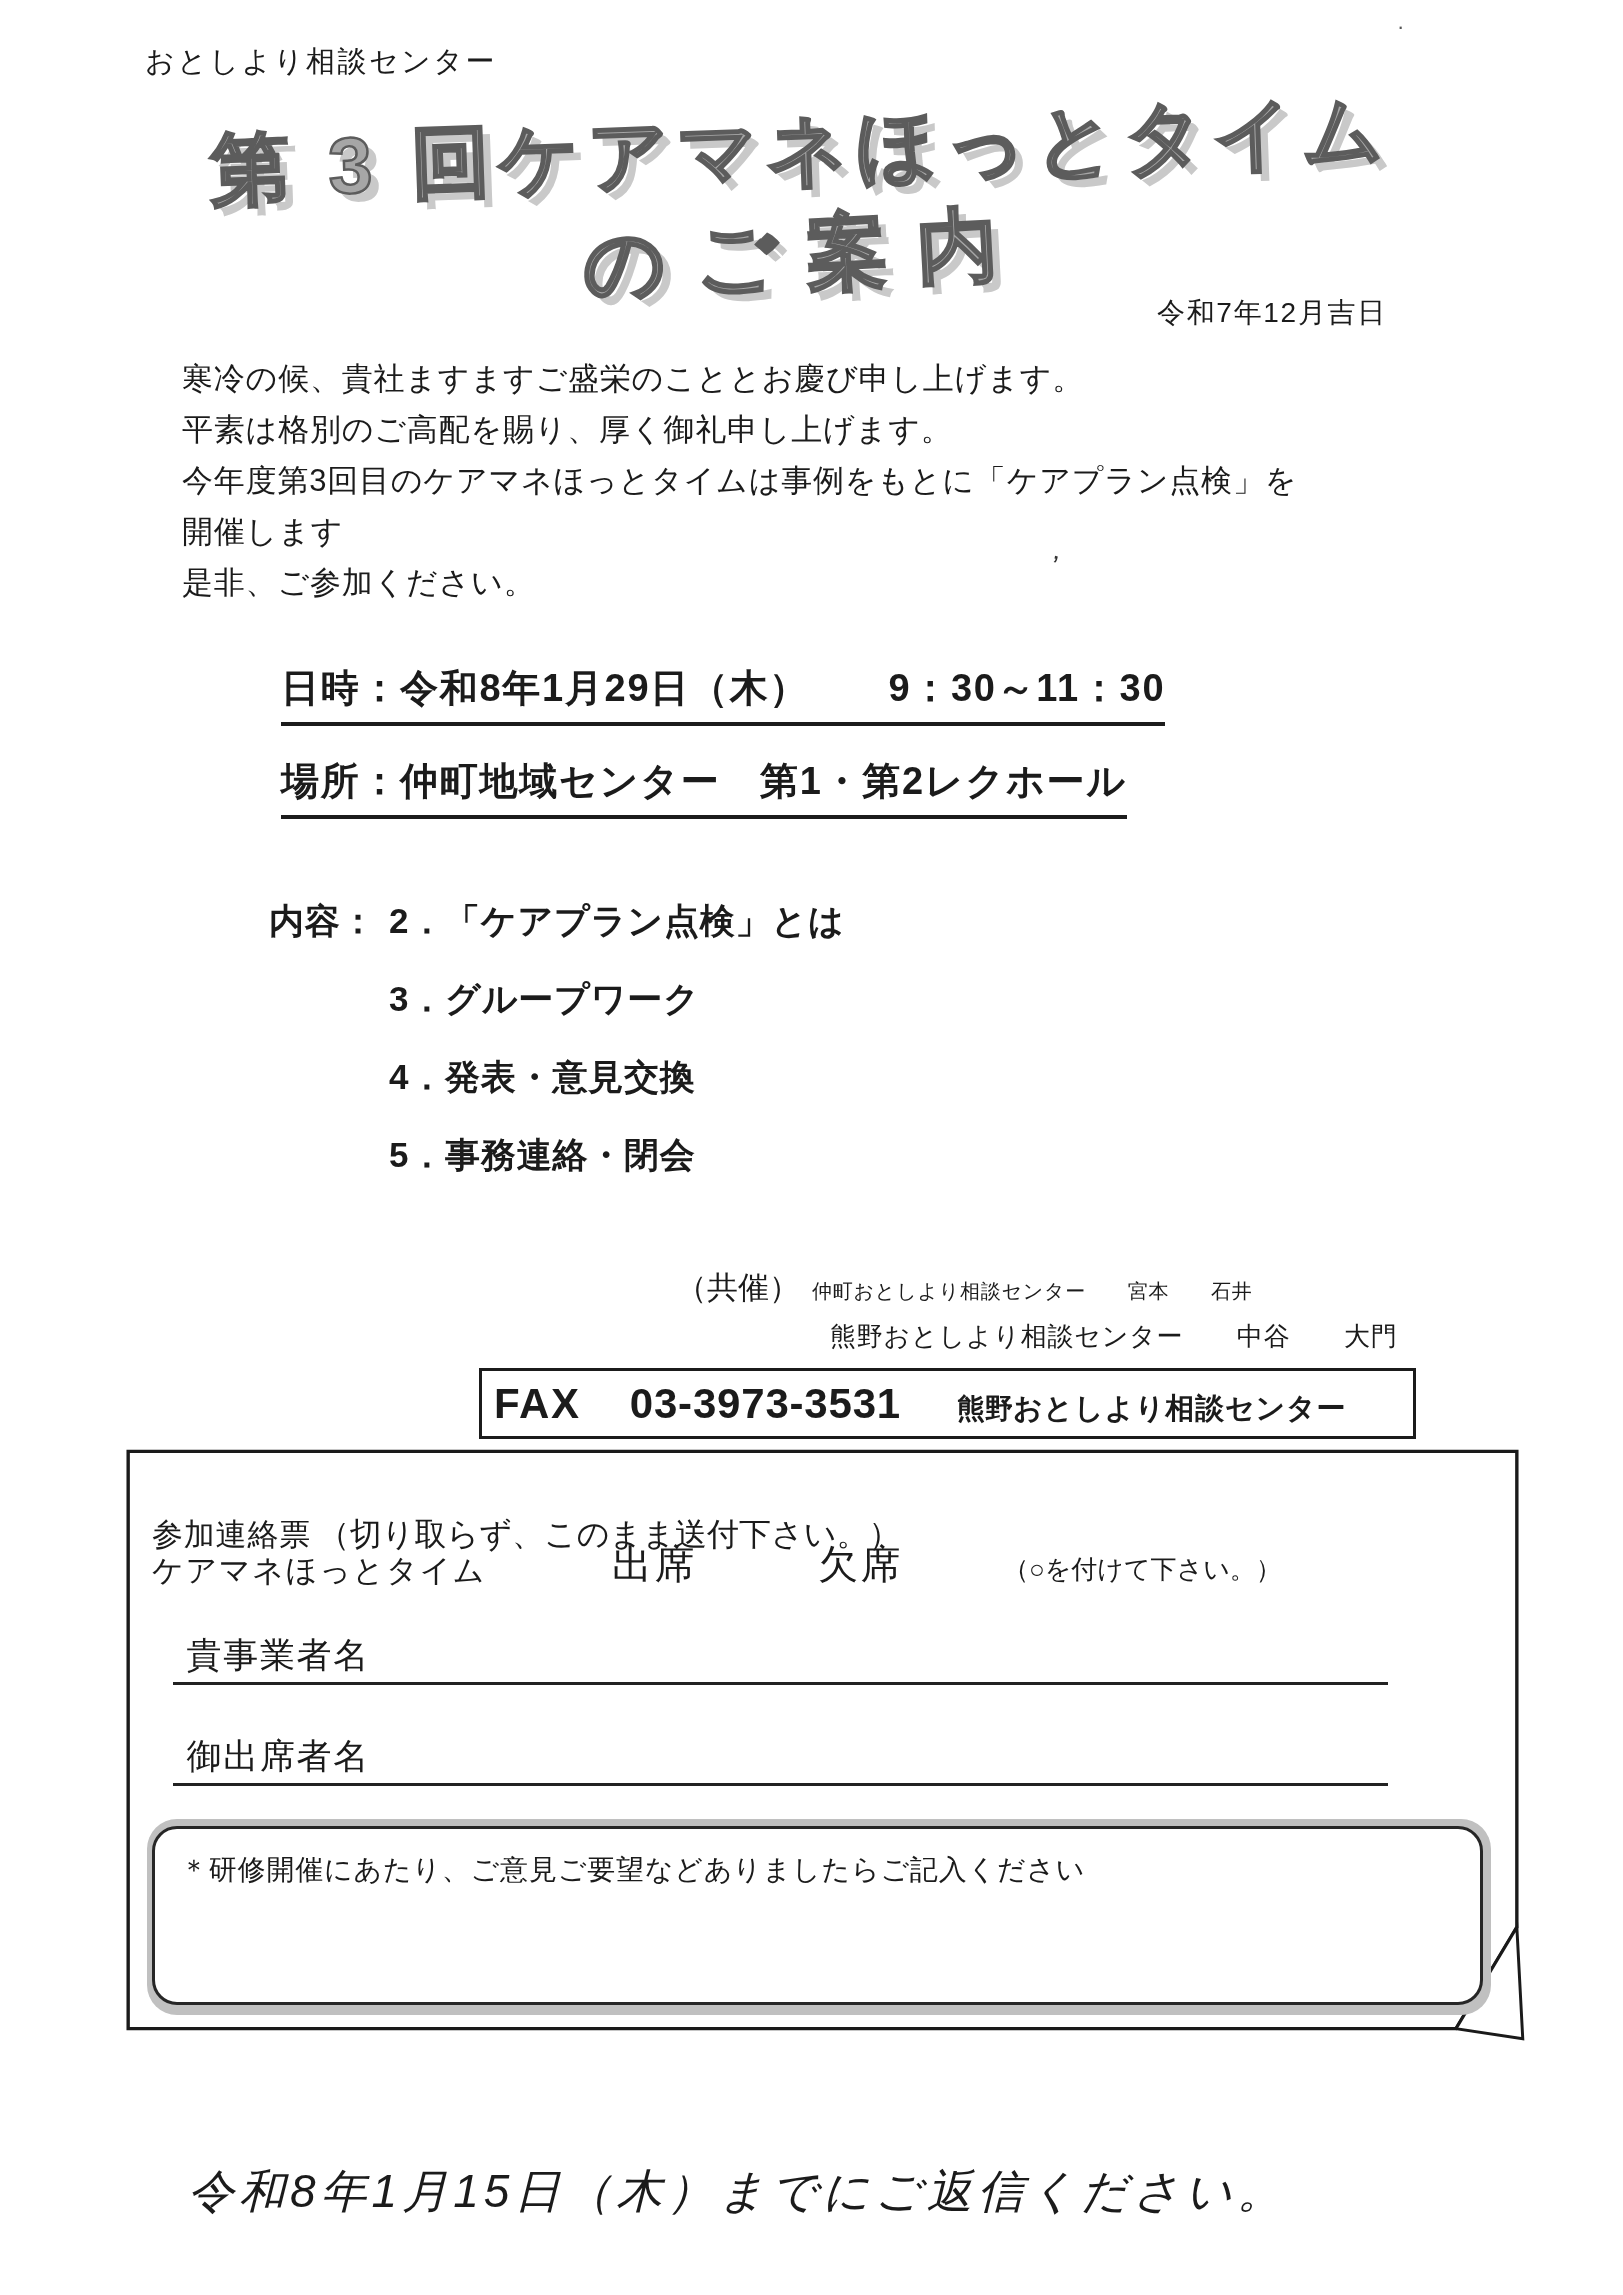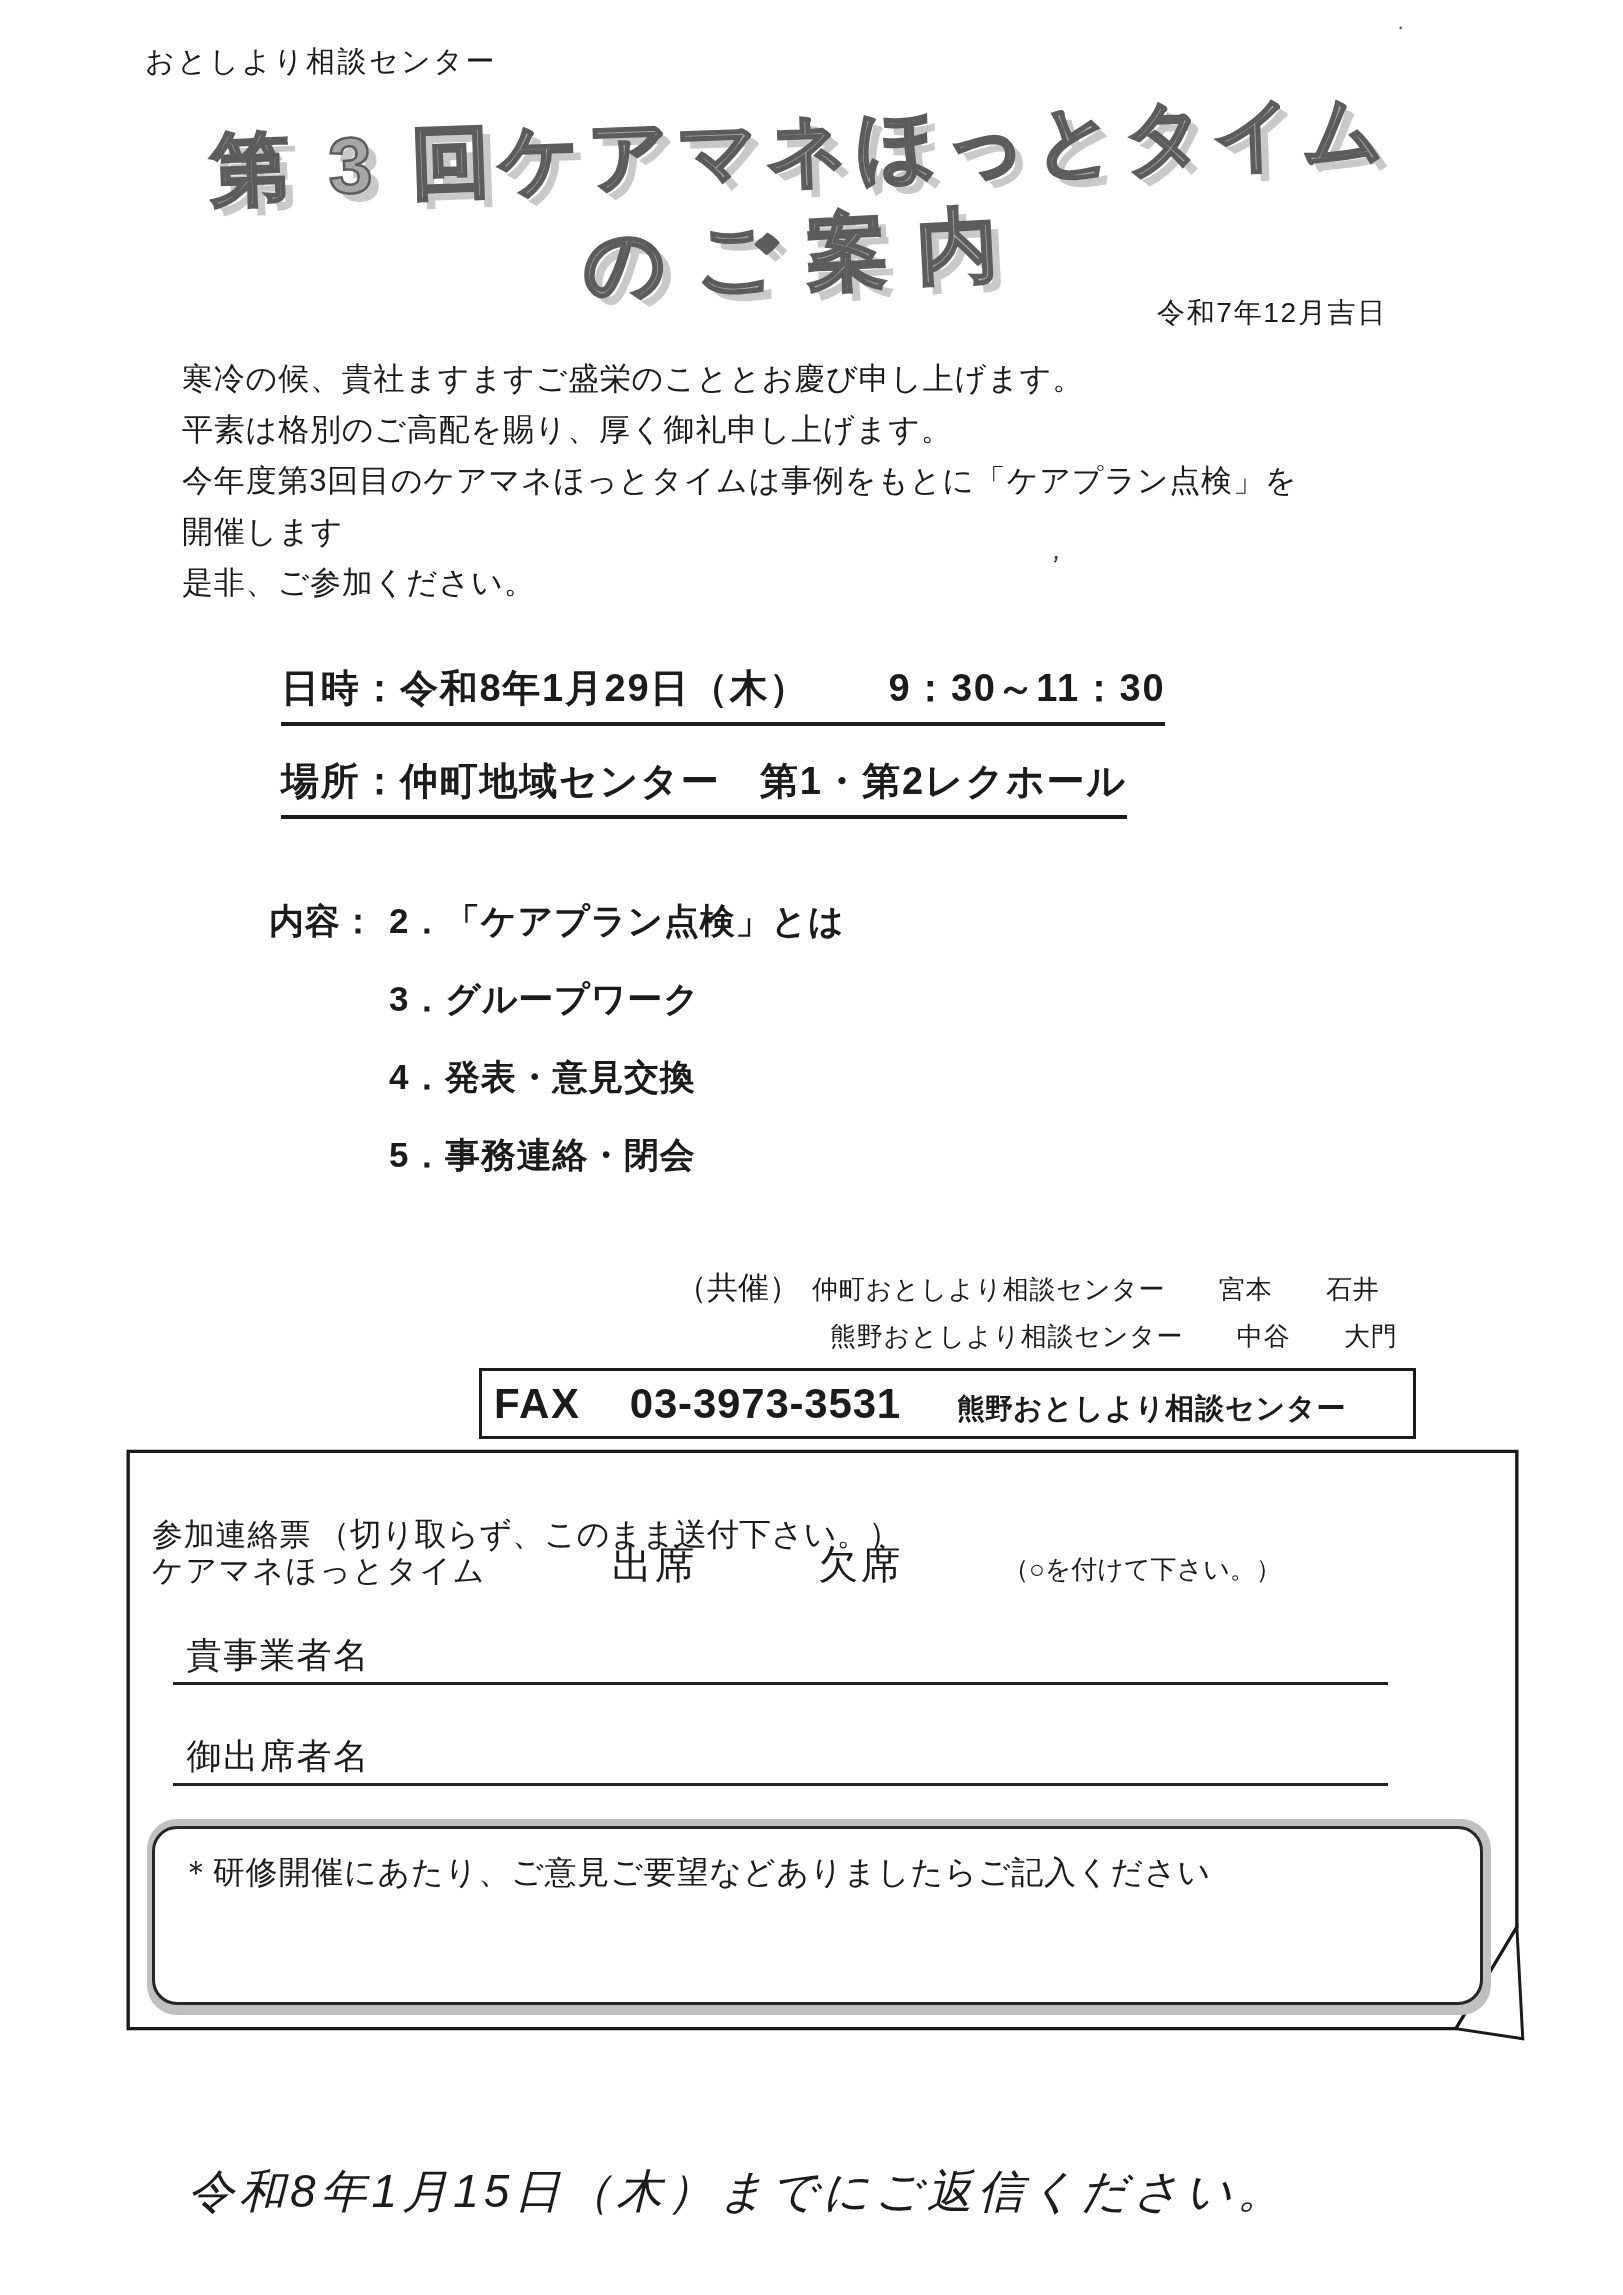--- a/index.html
+++ b/index.html
@@ -34,21 +34,21 @@
   }
   .dt-row{left:281px;top:663px;}
   .pl-row{left:281px;top:756px;}
 
   .agenda-label{left:269px;top:898px;font-size:35px;font-weight:600;letter-spacing:0.8px;}
   .agenda-list{left:389px;top:898px;}
   .agenda-item{font-size:35px;font-weight:600;letter-spacing:0.8px;height:78px;white-space:nowrap;}
 
   .cohost1{left:676px;top:1267px;display:flex;align-items:baseline;white-space:nowrap;}
   .cohost-label{font-size:31px;font-weight:500;}
-  .cohost-text{font-size:26px;font-weight:500;margin-left:12px;letter-spacing:0.8px;}
+  .cohost-text{font-size:20px;font-weight:500;margin-left:12px;letter-spacing:0.8px;}
   .cohost2{left:830px;top:1319px;font-size:26px;font-weight:500;letter-spacing:0.8px;white-space:nowrap;}
 
   .fax-box{
     left:479px;top:1368px;width:937px;height:71px;border:3.4px solid #1b1b1b;
     box-sizing:border-box;display:flex;align-items:baseline;padding:8.5px 0 0 12px;white-space:nowrap;
   }
   .fax-label{font-size:42px;font-weight:700;letter-spacing:1.7px;}
   .fax-number{font-size:42px;font-weight:700;letter-spacing:0.8px;margin-left:49px;}
   .fax-kuma{font-size:28px;font-weight:700;margin-left:56px;}
   .fax-office{font-size:29px;font-weight:700;letter-spacing:0.8px;}
@@ -69,21 +69,21 @@
     font-size:35px;font-weight:500;letter-spacing:1.7px;line-height:54px;padding-left:13.5px;box-sizing:border-box;
   }
   .field1{top:1628px;}
   .field2{top:1729px;}
 
   .comment-shadow{left:147px;top:1819px;width:1344px;height:196px;border-radius:30px;background:#c0c0c0;}
   .comment-box{
     left:152px;top:1826px;width:1331px;height:179px;border-radius:25px;border:3.4px solid #262626;
     background:#ffffff;box-sizing:border-box;padding:22px 25px;
   }
-  .comment-note{font-size:32px;font-weight:500;letter-spacing:0.8px;}
+  .comment-note{font-size:28px;font-weight:500;letter-spacing:0.8px;}
 
   .deadline{left:188px;top:2161px;font-size:46px;font-weight:500;letter-spacing:5px;white-space:nowrap;font-style:italic;}
 
   .artifact1{left:1397px;top:13.5px;font-size:22px;color:#555;}
   .artifact2{left:1051px;top:551px;font-size:29px;color:#333;transform:rotate(12deg);}
 </style>
 </head>
 <body>
 
 <span class="abs artifact1">·</span>

